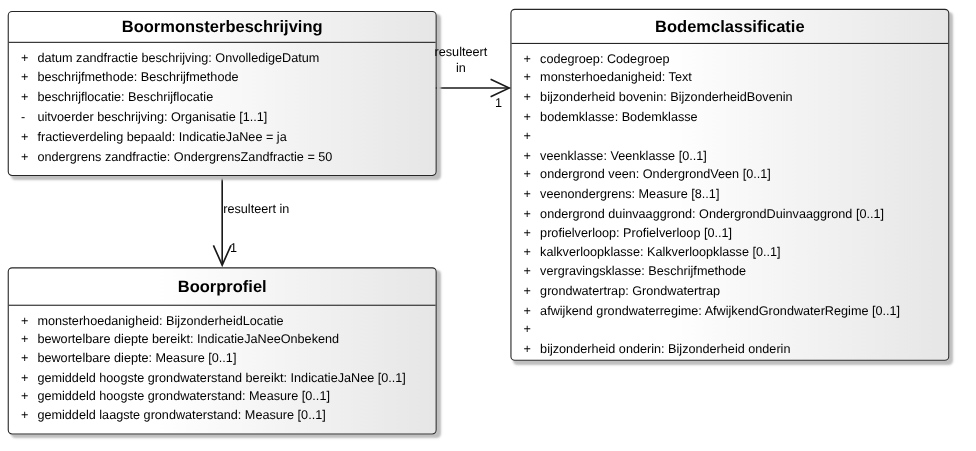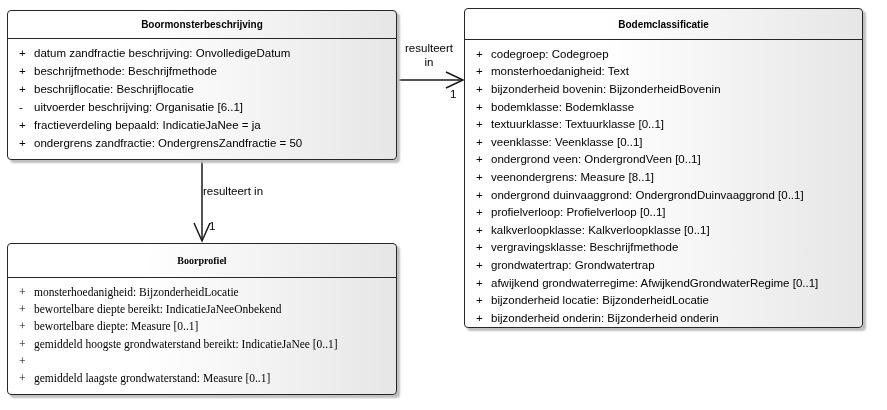--- a/index.html
+++ b/index.html
@@ -15,21 +15,21 @@
 
   .uml-class {
     position: absolute;
     border: 1.5px solid #262626;
     border-radius: 4px;
     background: linear-gradient(to right, #ffffff 35%, #e6e6e6 100%);
     box-shadow: 3px 3px 2px #bfbfbf;
   }
   .uml-title {
     display: flex; align-items: center; justify-content: center;
-    font-weight: 700; font-size: 10px;
+    font-weight: 700; font-size: 15px;
     border-bottom: 1.5px solid #262626;
   }
   .attrs { padding-top: 5px; }
   .attr {
     display: flex; align-items: center;
     height: var(--rh);
     font-size: 11.5px;
     white-space: nowrap;
   }
   .vis { flex: 0 0 26px; padding-left: 11px; }
@@ -67,21 +67,21 @@
       <div class="attr">
         <span class="vis">+</span>
         <span>beschrijfmethode: Beschrijfmethode</span>
       </div>
       <div class="attr">
         <span class="vis">+</span>
         <span>beschrijflocatie: Beschrijflocatie</span>
       </div>
       <div class="attr">
         <span class="vis">-</span>
-        <span>uitvoerder beschrijving: Organisatie [6..1]</span>
+        <span>uitvoerder beschrijving: Organisatie [1..1]</span>
       </div>
       <div class="attr">
         <span class="vis">+</span>
         <span>fractieverdeling bepaald: IndicatieJaNee = ja</span>
       </div>
       <div class="attr">
         <span class="vis">+</span>
         <span>ondergrens zandfractie: OndergrensZandfractie = 50</span>
       </div>
     </div>
@@ -101,21 +101,20 @@
       <div class="attr">
         <span class="vis">+</span>
         <span>bijzonderheid bovenin: BijzonderheidBovenin</span>
       </div>
       <div class="attr">
         <span class="vis">+</span>
         <span>bodemklasse: Bodemklasse</span>
       </div>
       <div class="attr">
         <span class="vis">+</span>
-        <span>textuurklasse: Textuurklasse [0..1]</span>
       </div>
       <div class="attr">
         <span class="vis">+</span>
         <span>veenklasse: Veenklasse [0..1]</span>
       </div>
       <div class="attr">
         <span class="vis">+</span>
         <span>ondergrond veen: OndergrondVeen [0..1]</span>
       </div>
       <div class="attr">
@@ -141,59 +140,59 @@
       <div class="attr">
         <span class="vis">+</span>
         <span>grondwatertrap: Grondwatertrap</span>
       </div>
       <div class="attr">
         <span class="vis">+</span>
         <span>afwijkend grondwaterregime: AfwijkendGrondwaterRegime [0..1]</span>
       </div>
       <div class="attr">
         <span class="vis">+</span>
-        <span>bijzonderheid locatie: BijzonderheidLocatie</span>
       </div>
       <div class="attr">
         <span class="vis">+</span>
         <span>bijzonderheid onderin: Bijzonderheid onderin</span>
       </div>
     </div>
   </div>
 
-  <div class="uml-class" style="left:7px; top:243px; width:390px; height:152px;font-family:Liberation Serif, serif; --rh:17.3px;">
+  <div class="uml-class" style="left:7px; top:243px; width:390px; height:152px; --rh:17.3px;">
     <div class="uml-title" style="height:34px;">Boorprofiel</div>
     <div class="attrs">
       <div class="attr">
         <span class="vis">+</span>
         <span>monsterhoedanigheid: BijzonderheidLocatie</span>
       </div>
       <div class="attr">
         <span class="vis">+</span>
         <span>bewortelbare diepte bereikt: IndicatieJaNeeOnbekend</span>
       </div>
       <div class="attr">
         <span class="vis">+</span>
         <span>bewortelbare diepte: Measure [0..1]</span>
       </div>
       <div class="attr">
         <span class="vis">+</span>
         <span>gemiddeld hoogste grondwaterstand bereikt: IndicatieJaNee [0..1]</span>
       </div>
       <div class="attr">
         <span class="vis">+</span>
+        <span>gemiddeld hoogste grondwaterstand: Measure [0..1]</span>
       </div>
       <div class="attr">
         <span class="vis">+</span>
         <span>gemiddeld laagste grondwaterstand: Measure [0..1]</span>
       </div>
     </div>
   </div>
 
-  <div class="conn-label" style="left:398px; top:42px; width:62px;">
+  <div class="conn-label" style="left:388px; top:42px; width:62px;">
     <span>resulteert</span>
     <span>in</span>
   </div>
   <div class="mult" style="left:450px; top:88px;">1</div>
 
   <div class="conn-label" style="left:169px; top:185px; width:72px;margin-left:28px;">resulteert in</div>
   <div class="mult" style="left:209px; top:220px;">1</div>
 
 </div>
 

